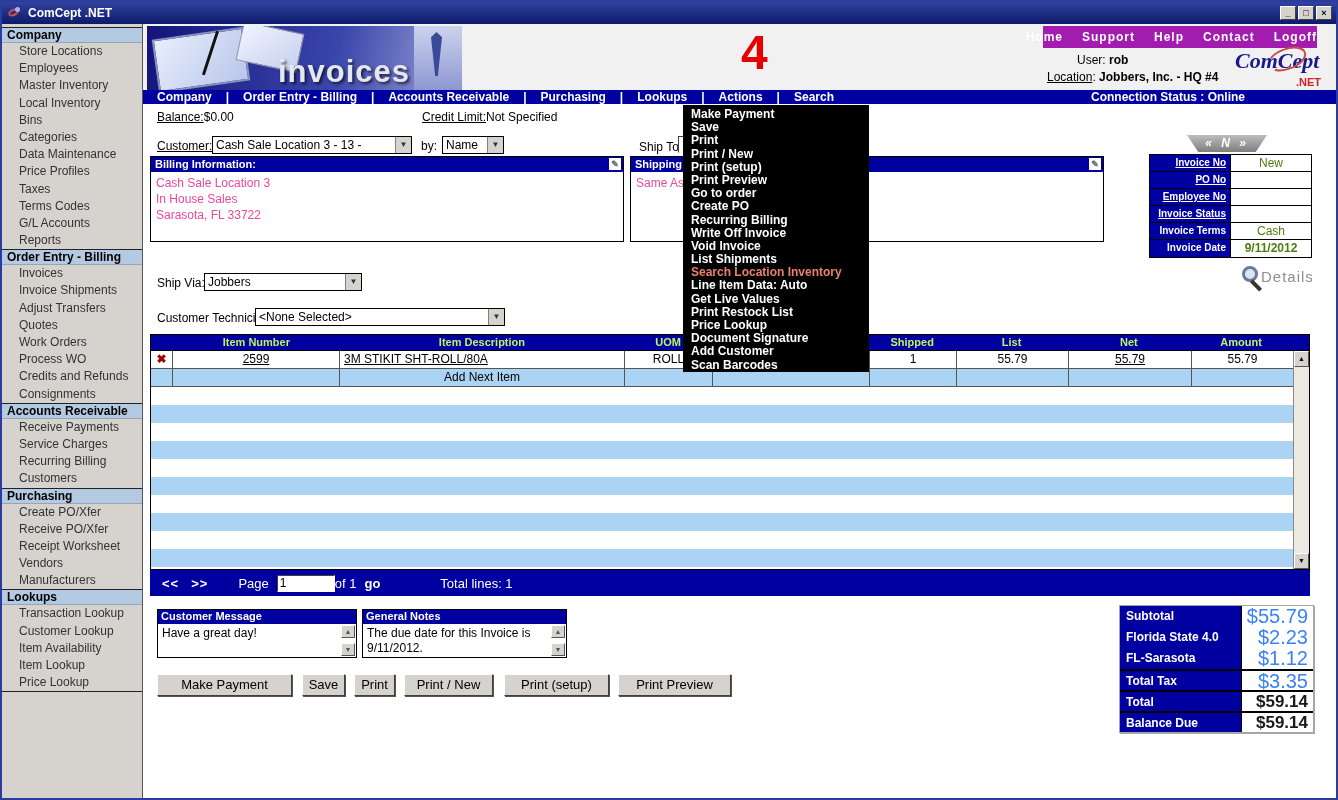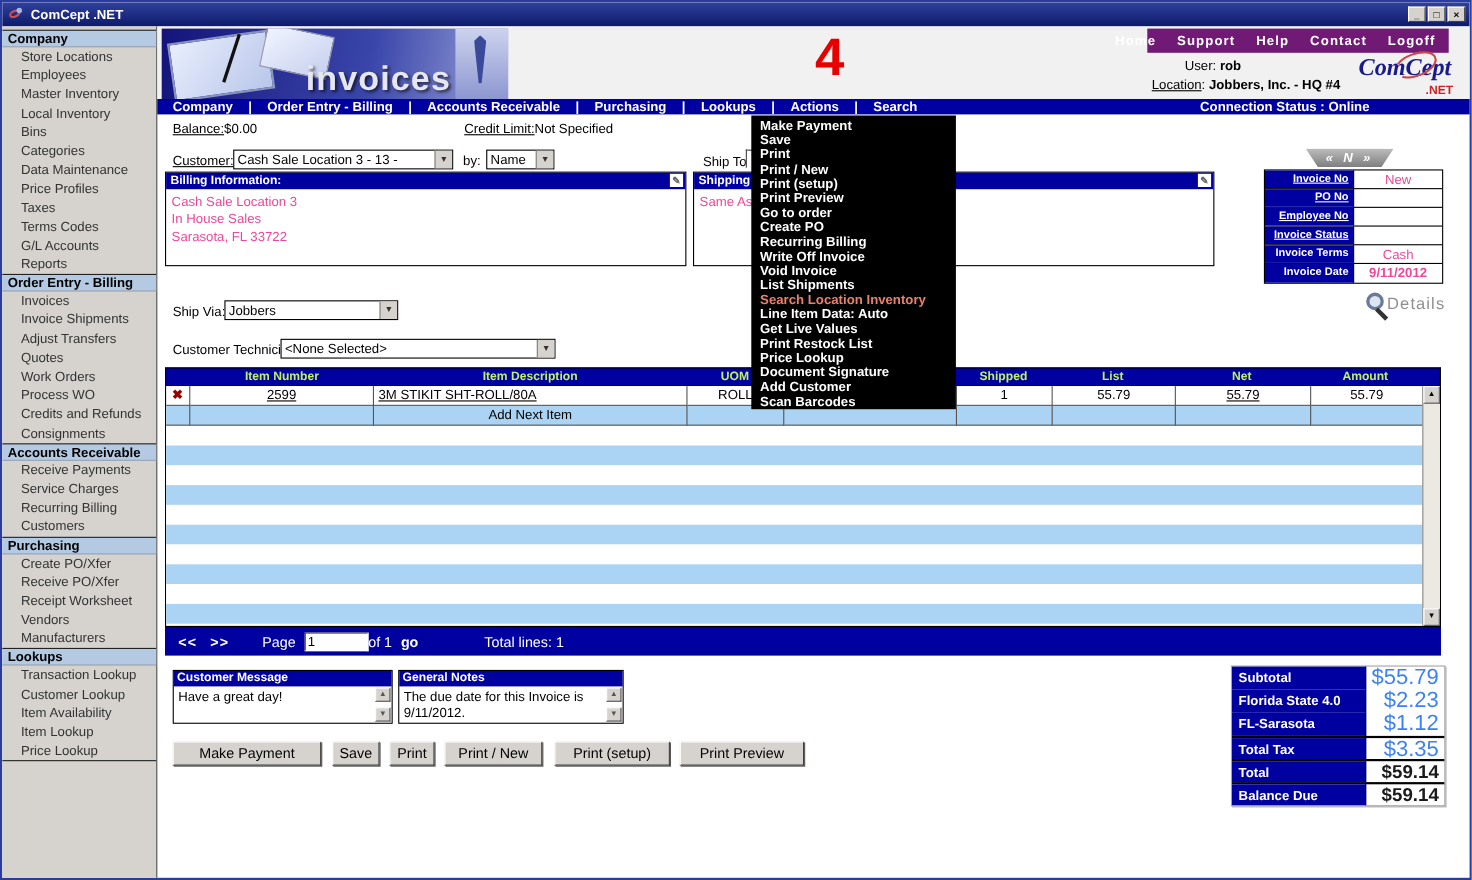--- a/index.html
+++ b/index.html
@@ -21,22 +21,22 @@
   
   .sidebar{position:absolute;left:0;top:22px;width:141px;height:778px;background:#d6d3ce;
     border-right:1px solid #555;padding-top:3px}
   .sb-header{height:16px;line-height:15px;background:#b4c9e2;border-top:1px solid #222;border-bottom:1px solid #98a4b2;
     font-weight:bold;font-size:12px;padding-left:5px;color:#000;white-space:nowrap}
   .sb-item{height:17.2px;line-height:17px;font-size:12px;padding-left:17px;color:#333;white-space:nowrap}
   .sb-end{border-top:1px solid #222;height:0}
 
   
   .top-strip{position:absolute;left:141px;top:22px;width:1197px;height:66px;background:#f1f1f1}
-  .topnav{position:absolute;left:1041px;top:24px;width:274px;height:22px;background:#701a75;
-    display:flex;align-items:center;justify-content:flex-end;gap:19px;padding-right:12px}
+  .topnav{position:absolute;left:1041px;top:24px;width:274px;height:22px;background:#a21caf;
+    display:flex;align-items:center;justify-content:flex-end;gap:19px;padding-right:0}
   .tn-link{color:#fff;font-size:12px;font-weight:bold;letter-spacing:1px;cursor:pointer}
   .user-line{position:absolute;font-size:12px;color:#000;white-space:nowrap}
   .bold{font-weight:bold}.und{text-decoration:underline}
   .logo{position:absolute;left:1233px;top:46px;width:88px;height:42px}
   .logo-text{font-size:22px;font-weight:bold;font-style:italic;color:#1a1a8c;font-family:"Liberation Serif",serif;white-space:nowrap}
   .logo-swoosh{position:absolute;left:32px;top:0px;width:40px;height:22px;border:2px solid #cc4848;
     border-radius:50%;transform:rotate(-20deg);border-left-color:transparent}
   .logo-net{position:absolute;right:2px;bottom:2px;color:#cc2222;font-size:11px;font-weight:bold}
 
   
@@ -77,21 +77,21 @@
 
   
   .inv-nav{position:absolute;left:1185px;top:133px;width:80px;height:17px;color:#fff;text-align:center;
     background:linear-gradient(180deg,#bdbdbd,#7e7e7e);clip-path:polygon(0 0,100% 0,86% 100%,14% 100%);
     font-weight:bold;font-size:12px;line-height:17px;letter-spacing:3px;font-style:italic}
   .inv-table{position:absolute;left:1147px;top:152px;width:163px;border:1px solid #000;background:#fff}
   .inv-row{display:flex;height:17px;line-height:16px;border-bottom:1px solid #000}
   .inv-row:last-child{border-bottom:none}
   .inv-label{width:81px;background:#0000a0;color:#fff;font-size:10px;font-weight:bold;text-align:right;
     padding-right:4px;border-right:1px solid #000;white-space:nowrap}
-  .inv-value{flex:1;text-align:center;font-size:12px;color:#ec4899}
+  .inv-value{flex:1;text-align:center;font-size:12px;color:#4d7c0f}
   .mag-lens{position:absolute;left:1240px;top:264px;width:16px;height:16px;border:3px solid #6a7a9a;border-radius:50%;background:#dce6f2}
   .mag-handle{position:absolute;left:1252px;top:277px;width:4px;height:13px;background:#333;transform:rotate(-45deg)}
   .details-label{position:absolute;left:1259px;top:266px;font-size:15px;color:#8f8f8f;letter-spacing:1px}
 
   
   .items-header{position:absolute;left:148px;top:332px;width:1160px;height:17px;background:#0000a0;
     display:flex;border:1px solid #000;color:#bef264}
   .ih{font-size:11px;font-weight:bold;text-align:center;line-height:15px;white-space:nowrap;overflow:hidden}
   .c0{width:22px}.c1{width:167px}.c2{width:285px}.c3{width:88px}.c4{width:157px}
   .c5{width:87px}.c6{width:112px}.c7{width:123px}.c8{width:102px}.c9{width:17px}

